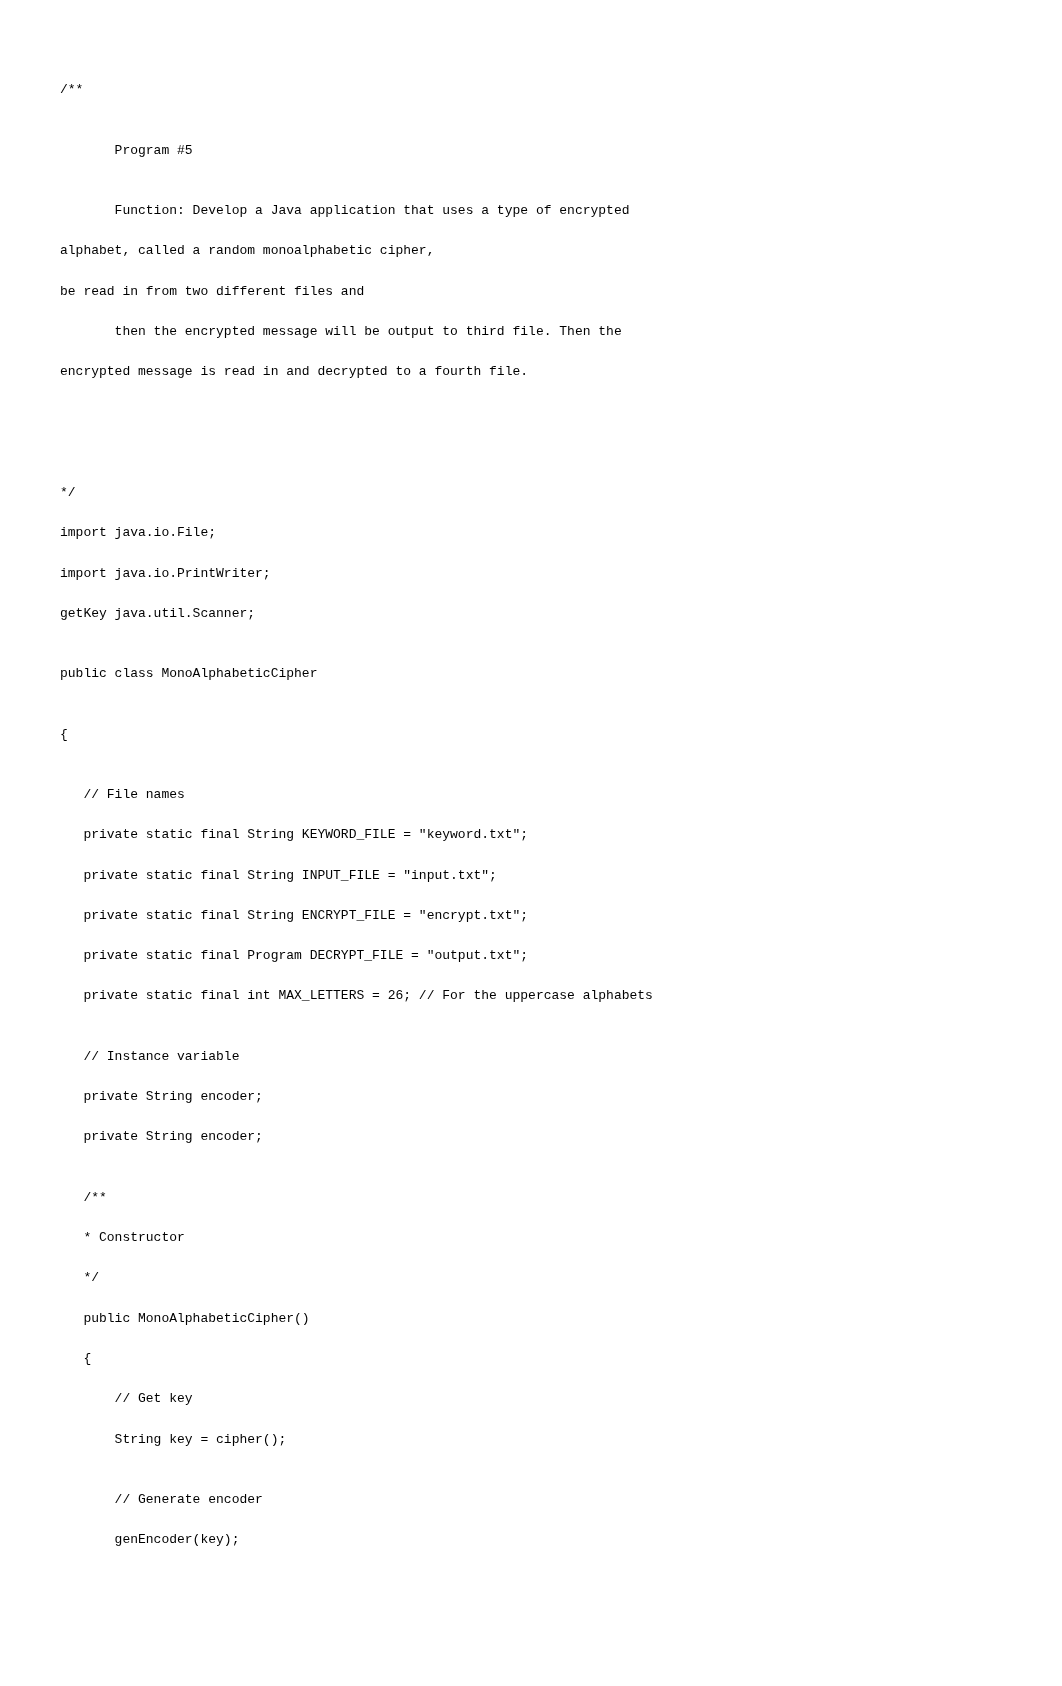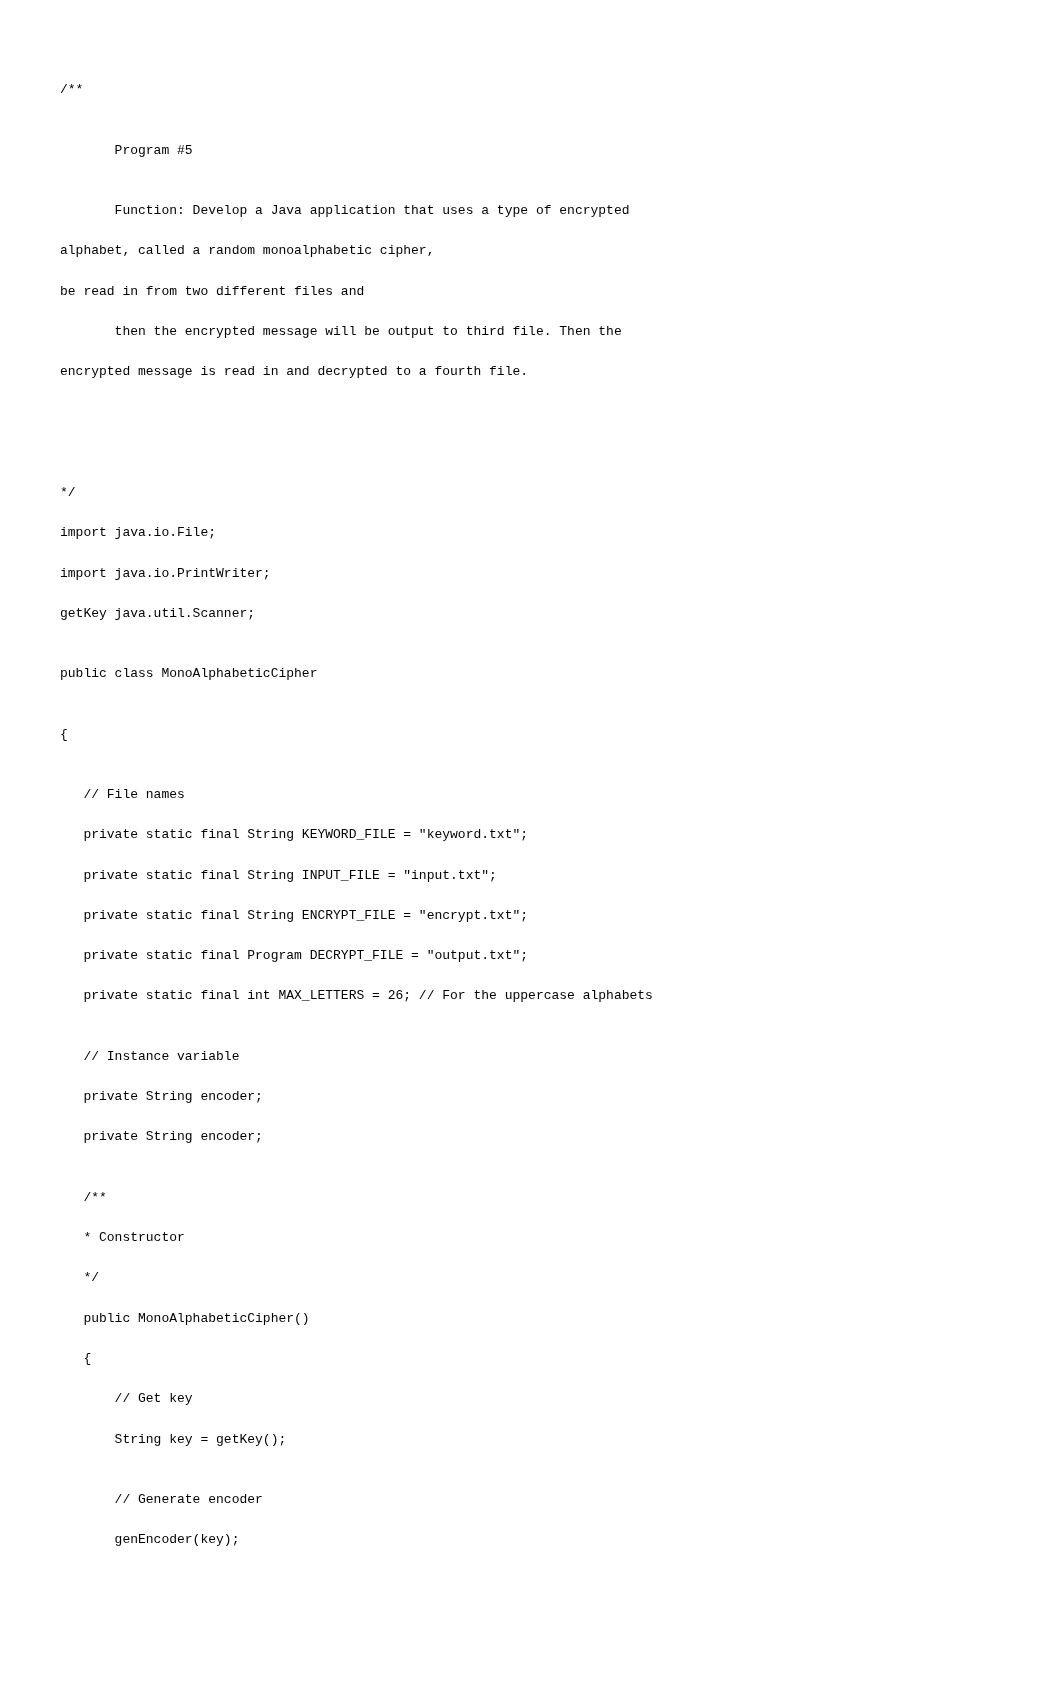--- a/index.html
+++ b/index.html
@@ -60,21 +60,21 @@
 <span class="line">   // Instance variable</span>
 <span class="line">   private String encoder;</span>
 <span class="line">   private String encoder;</span>
 <span class="line"></span>
 <span class="line">   /**</span>
 <span class="line">   * Constructor</span>
 <span class="line">   */</span>
 <span class="line">   public MonoAlphabeticCipher()</span>
 <span class="line">   {</span>
 <span class="line">       // Get key</span>
-<span class="line">       String key = getKey();</span>
+<span class="line">       String key = cipher();</span>
 <span class="line"></span>
 <span class="line">       // Generate encoder</span>
 <span class="line">       genEncoder(key);</span>
 <span class="line"></span>
 
 
 
 <span class="line"></span>
 
 

